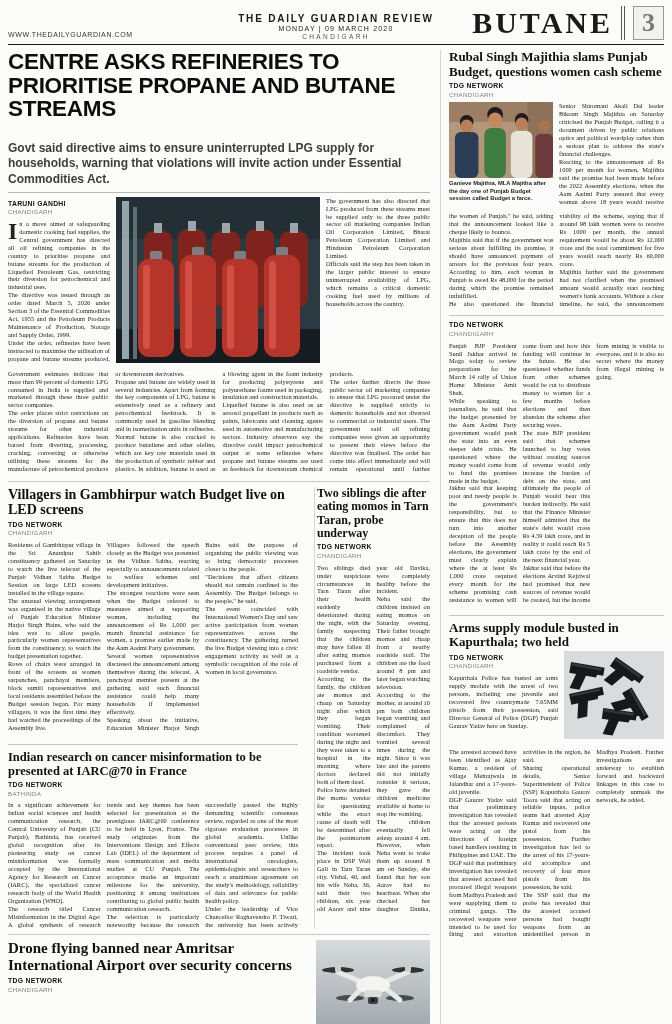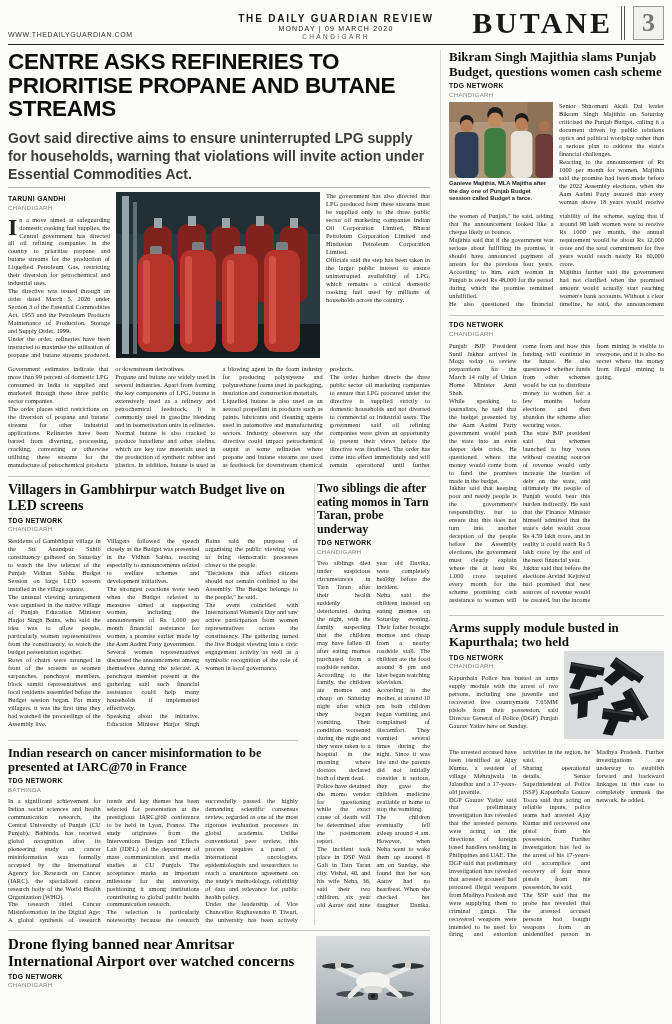--- a/index.html
+++ b/index.html
@@ -32,22 +32,22 @@
   .cols4 { columns:4; column-gap:7px; column-fill:auto; }
   .by { font-family:"Liberation Sans",sans-serif; margin:3px 0 4px; line-height:1.25; }
   .by .name { display:block; font-size:6.8px; font-weight:bold; letter-spacing:.3px; color:#111; }
   .by .loc  { display:block; font-size:6.2px; color:#808080; letter-spacing:.3px; }
   h2.sh { font-family:"Liberation Serif",serif; font-weight:bold; line-height:1.12; color:#101010; }
   figure { overflow:hidden; }
   figure svg { display:block; width:100%; height:100%; }
   figcaption { font-family:"Liberation Sans",sans-serif; font-size:5.8px; font-weight:bold; line-height:1.25; color:#1d1d1d; margin-top:2px; }
   
   .lead h1 { font-family:Liberation Sans, sans-serif; font-weight:bold; font-size:22.5px; line-height:1.05; letter-spacing:-.3px; color:#0d0d0d; }
-  .deck { font-family:"Liberation Sans",sans-serif; font-weight:bold; font-size:14px; line-height:1.3; color:#3d3d3d;
-          margin:8px 0 0; padding-bottom:4px; border-bottom:1px solid #b9b9b4; }
+  .deck { font-family:"Liberation Sans",sans-serif; font-weight:bold; font-size:12px; line-height:1.3; color:#3d3d3d;
+          margin:20px 0 0; padding-bottom:4px; border-bottom:1px solid #b9b9b4; }
   .lead-top { display:flex; gap:6px; height:168px; overflow:hidden; margin-top:4px; }
   .lead-colA { width:102px; flex:none; }
   .lead-colA .body { height:142px; }
   .lead-photo { width:204px; height:166px; flex:none; background:#25313a; }
   .lead-colB { flex:1; height:166px; }
   .dropcap::first-letter { float:left; font-size:24px; line-height:.85; font-weight:bold; padding:1px 2px 0 0; font-family:"Liberation Serif",serif; }
   .lead-rest { height:106px; margin-top:5px; }
   
   .rail h2.sh { font-size:13px; }
   .maj-row { display:flex; gap:6px; margin-top:2px; }
@@ -223,21 +223,21 @@
 Police said the bodies have been kept in the mortuary of the Civil Hospital and a postmortem will determine the exact cause of death.
 The momo vendor from whom the food was purchased has been taken into custody and is being questioned. Police said the vendor claimed he had sold momos to several other customers as well and none had reported any illness.</div>
         </section>
       </div>
 
       <div class="hdiv"></div>
 
       <section class="drone">
         <div class="drone-top">
           <div class="drone-head">
-            <h2 class="sh">Drone flying banned near Amritsar International Airport over watched concerns</h2>
+            <h2 class="sh">Drone flying banned near Amritsar International Airport over security concerns</h2>
             <div class="by">
               <span class="name">TDG NETWORK</span>
               <span class="loc">CHANDIGARH</span>
             </div>
           </div>
           <figure class="drone-photo">
             <svg viewBox="0 0 114 90" preserveAspectRatio="none">
               <defs>
                 <linearGradient id="skyg" x1="0" y1="0" x2="0" y2="1">
                   <stop offset="0" stop-color="#d7dbdc"></stop>
@@ -267,21 +267,21 @@
 In view of these concerns, the district administration has decided to impose a complete restriction on flying drones near the airport.
 The order also warns that strict legal action will be taken against anyone found violating the restrictions.
 Officials said the measure has been taken to ensure public safety and to protect the operational security of the airport. The administration has urged residents to cooperate and refrain from flying drones or similar devices in areas around the airport.</div>
       </section>
 
     </div>
 
     <aside class="rail">
 
       <section>
-        <h2 class="sh">Bikram Singh Majithia slams Punjab Budget, questions women cash scheme</h2>
+        <h2 class="sh">Rubal Singh Majithia slams Punjab Budget, questions women cash scheme</h2>
         <div class="by">
           <span class="name">TDG NETWORK</span>
           <span class="loc">CHANDIGARH</span>
         </div>
         <div class="maj-row">
           <figure class="maj-fig">
             <div class="maj-photo">
               <svg viewBox="0 0 106 76" preserveAspectRatio="none">
                 <rect width="106" height="76" fill="#b2977c"></rect>
                 <rect width="106" height="20" fill="#9c7f63"></rect>

